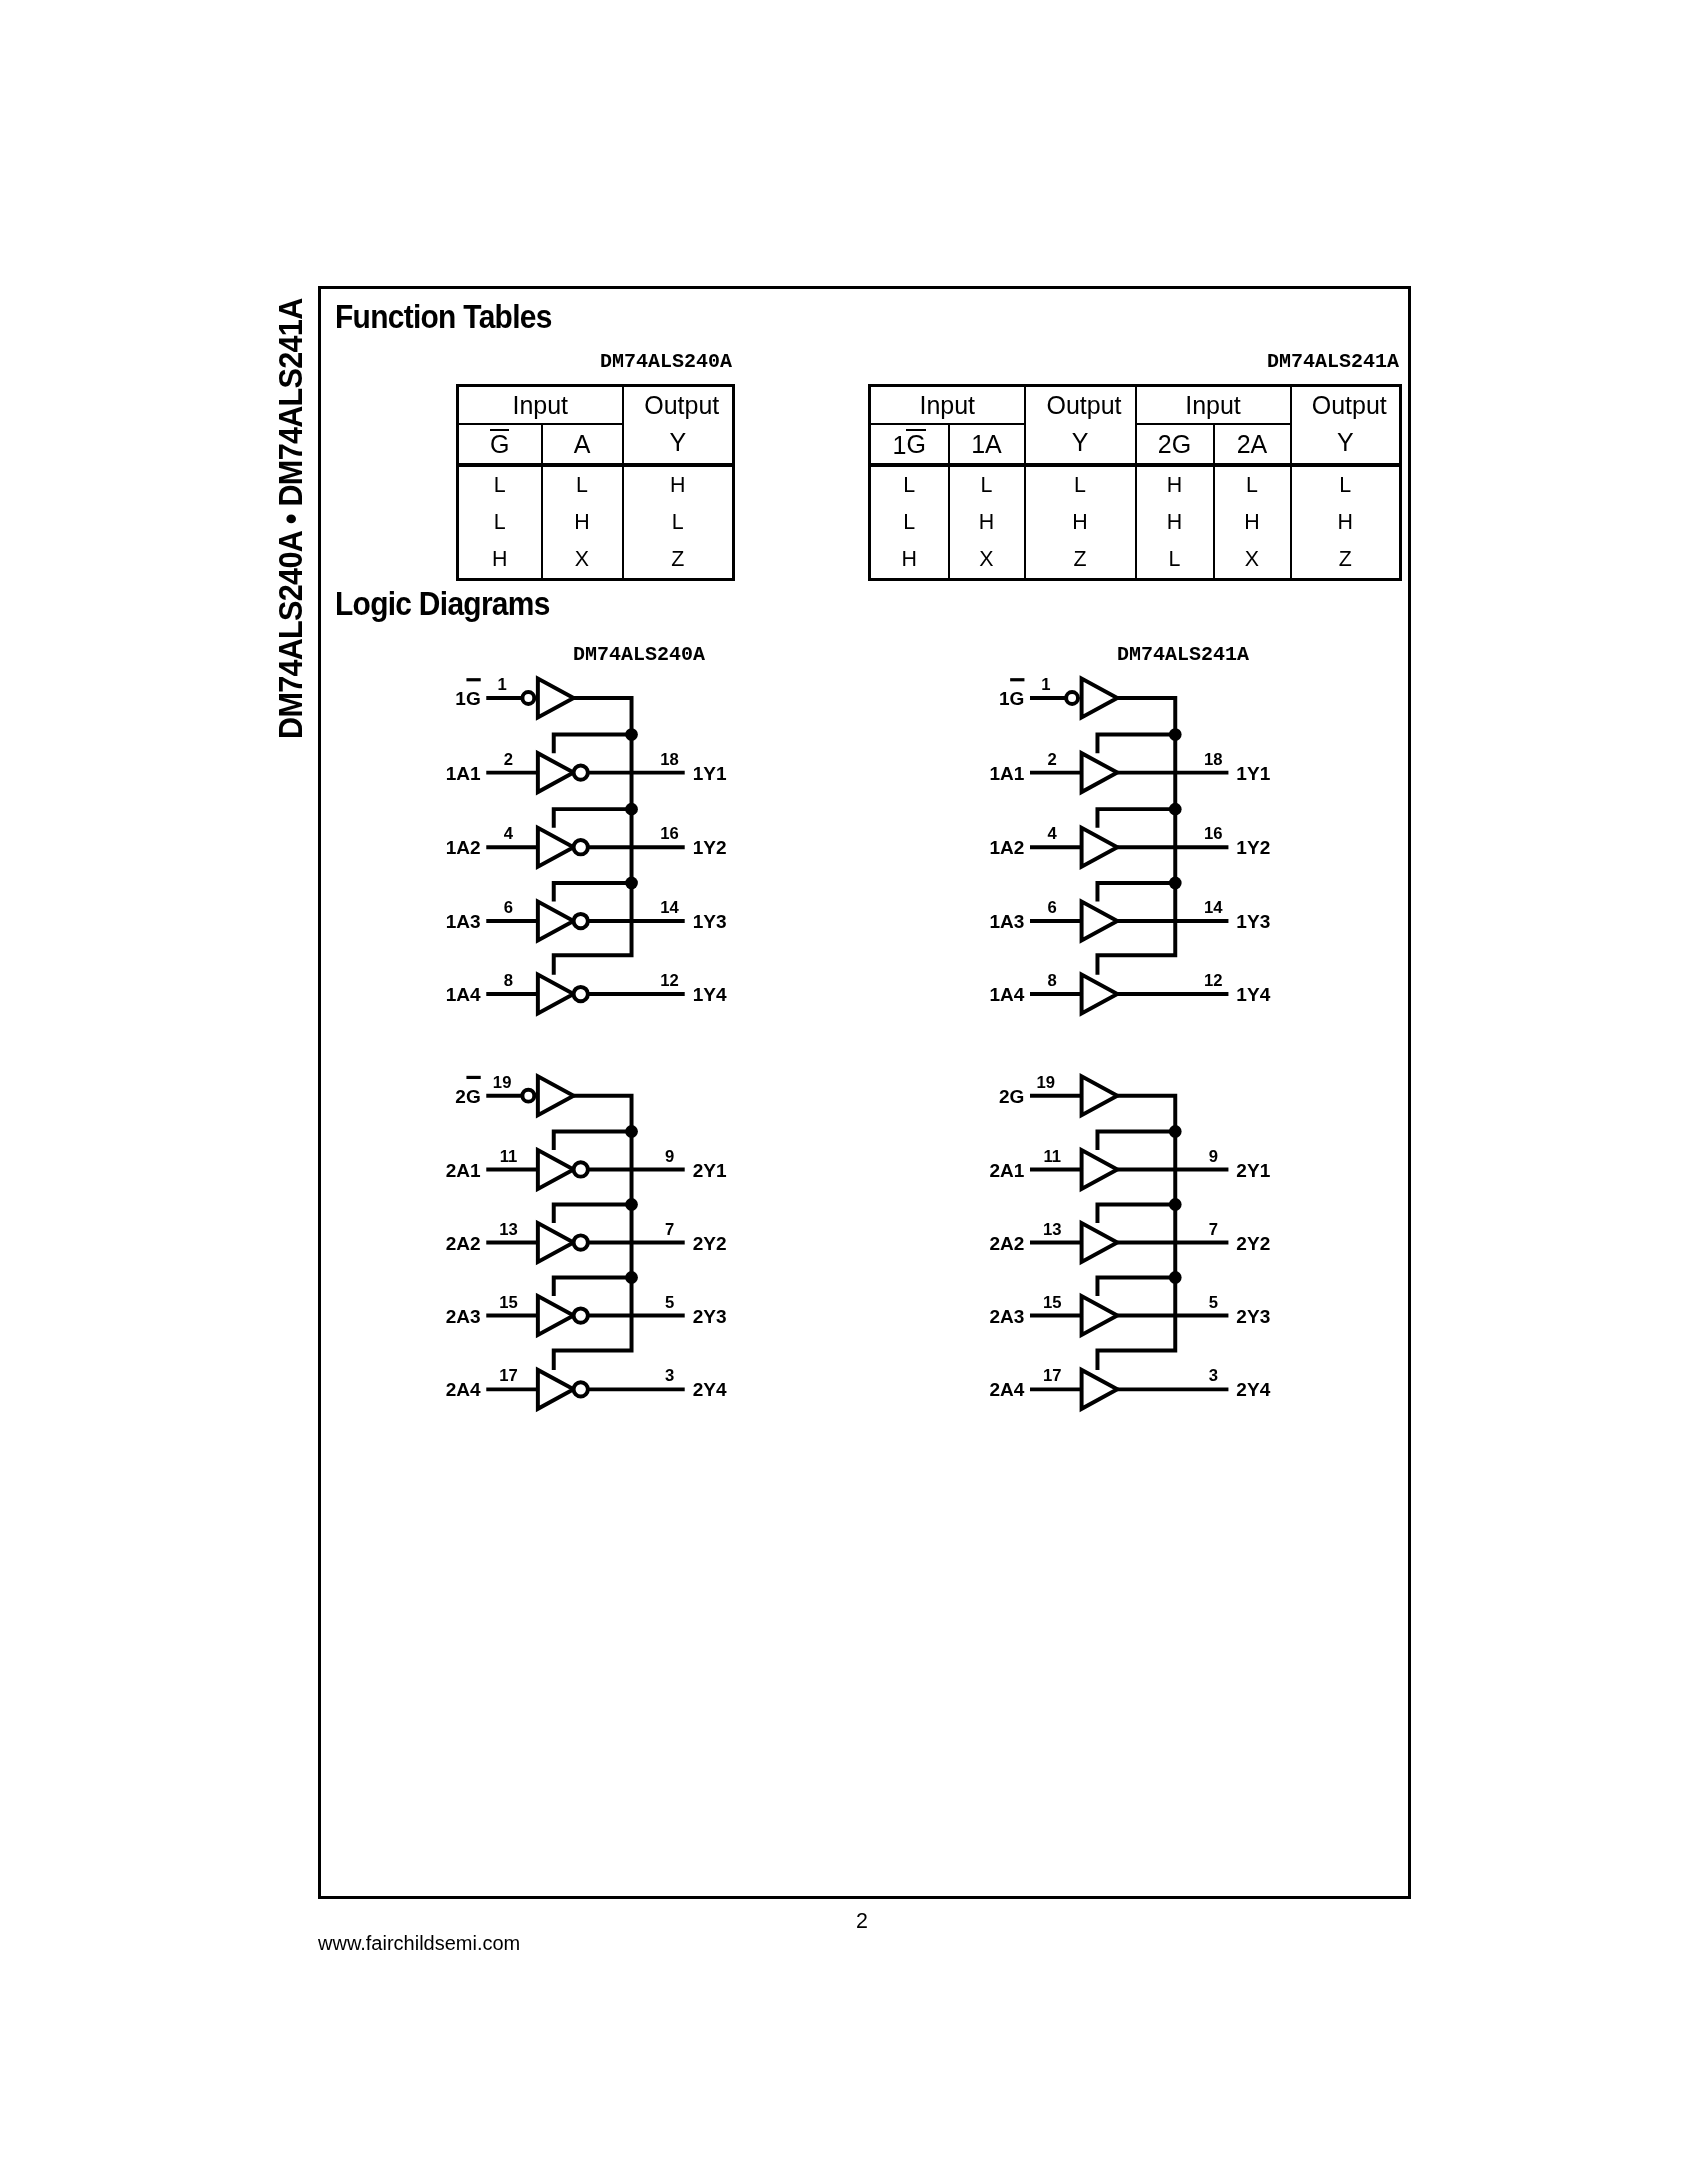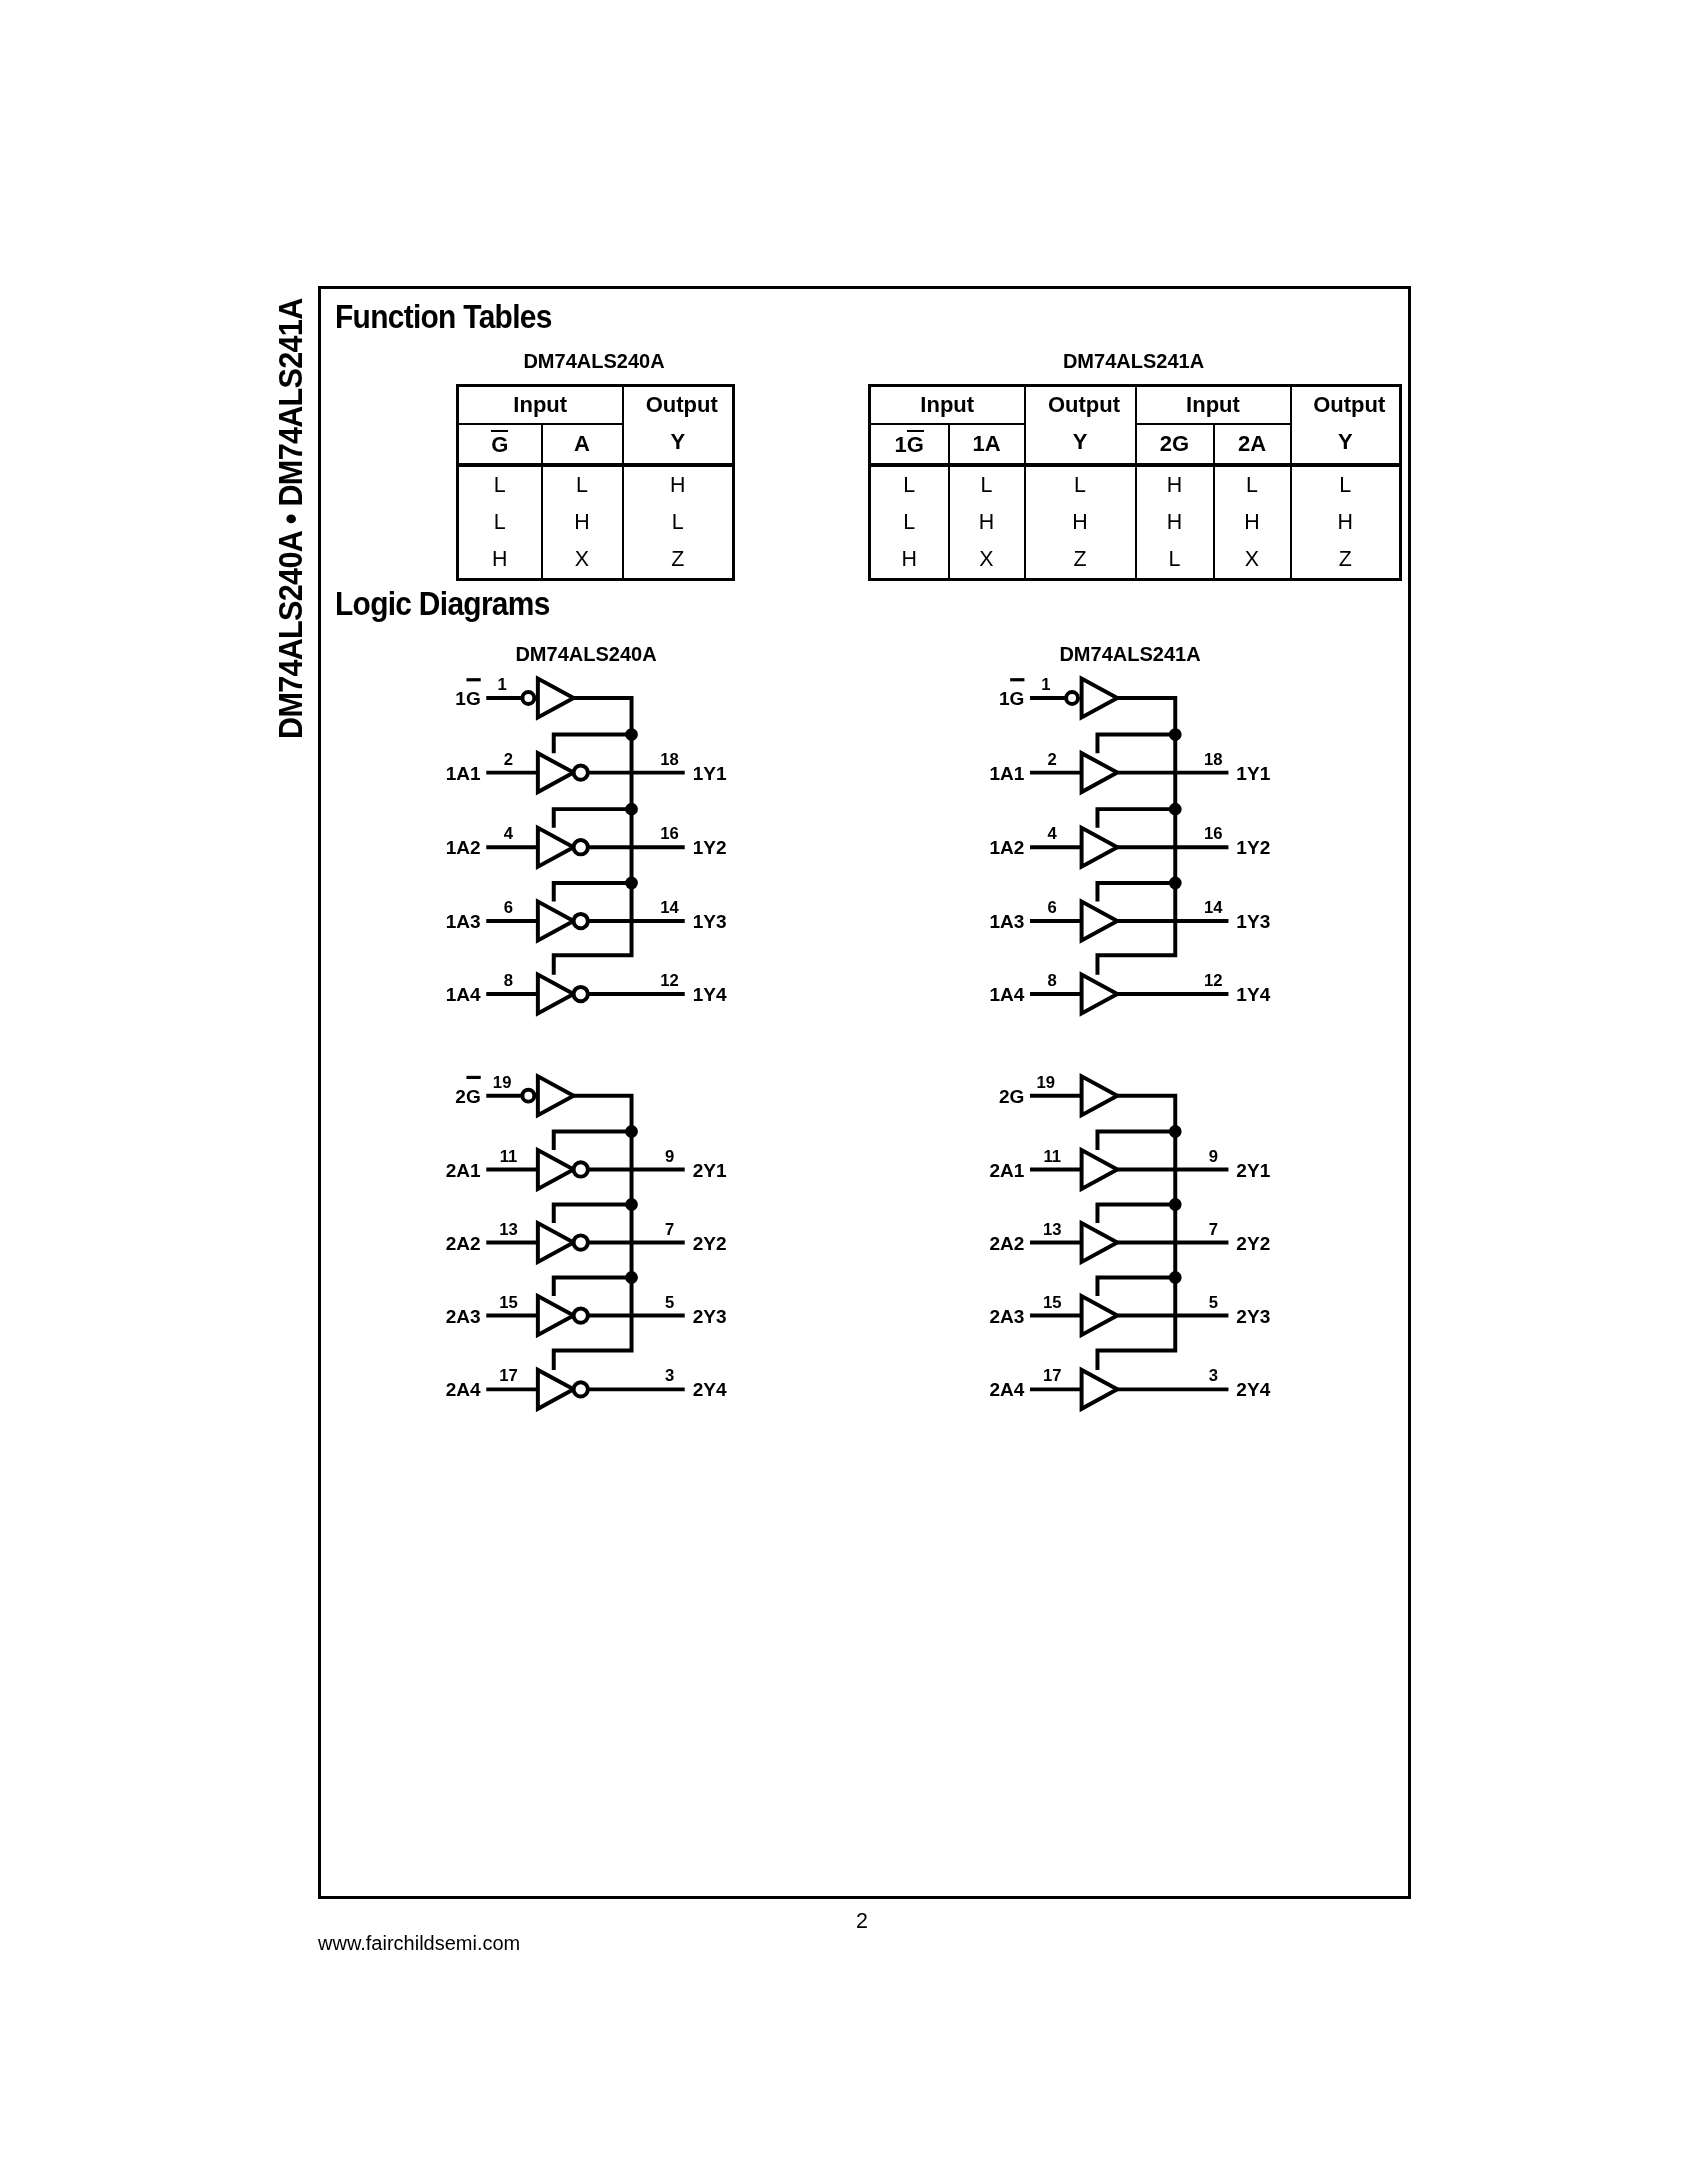--- a/index.html
+++ b/index.html
@@ -8,27 +8,27 @@
   .abs{position:absolute;}
   
   .sidebar{left:271px;top:739px;transform:rotate(-90deg) scaleX(0.9);transform-origin:0 0;
            font-size:34px;font-weight:bold;white-space:nowrap;letter-spacing:-0.8px;}
   
   .content-box{left:318px;top:286px;width:1093px;height:1613px;border:3.2px solid #000;box-sizing:border-box;}
   
   .h-big{font-size:34px;font-weight:bold;letter-spacing:-0.8px;transform:scaleX(0.88);transform-origin:left top;white-space:nowrap;}
   .h-ft{left:335px;top:297px;}
   .h-ld{left:335px;top:584px;}
-  .small-title{font-size:20px;font-weight:bold;text-align:center;white-space:nowrap;}
+  .small-title{font-size:20px;font-weight:bold;text-align:right;white-space:nowrap;font-family:Liberation Mono, monospace;}
   
   table.ft{border-collapse:collapse;table-layout:fixed;position:absolute;border:3.2px solid #000;background:#fff;}
   #t240{left:456px;top:384px;}
   #t241{left:868px;top:384px;}
   table.ft th,table.ft td{border-left:2.4px solid #000;border-right:2.4px solid #000;text-align:center;padding:0;}
-  table.ft th{font-size:22px;font-weight:bold;}
+  table.ft th{font-size:25px;font-weight:normal;}
   table.ft td{font-size:21.4px;font-weight:normal;}
   th.grp{height:36px;border-bottom:2.4px solid #000;}
   th.colh{height:38px;border-bottom:4px solid #000;}
   th.outcell{border-bottom:4px solid #000;vertical-align:top;}
   .outcell .o1{height:36px;display:flex;align-items:center;justify-content:center;margin-left:8px;}
   .outcell .o2{height:38px;display:flex;align-items:center;justify-content:center;}
   td.bodyc{height:37px;border-top:none;border-bottom:none;}
   .ovl{display:inline-block;border-top:2.4px solid #000;padding-top:1.6px;line-height:1;}
   
   text.dlab{font-family:"Liberation Sans",sans-serif;font-weight:bold;font-size:24px;}

